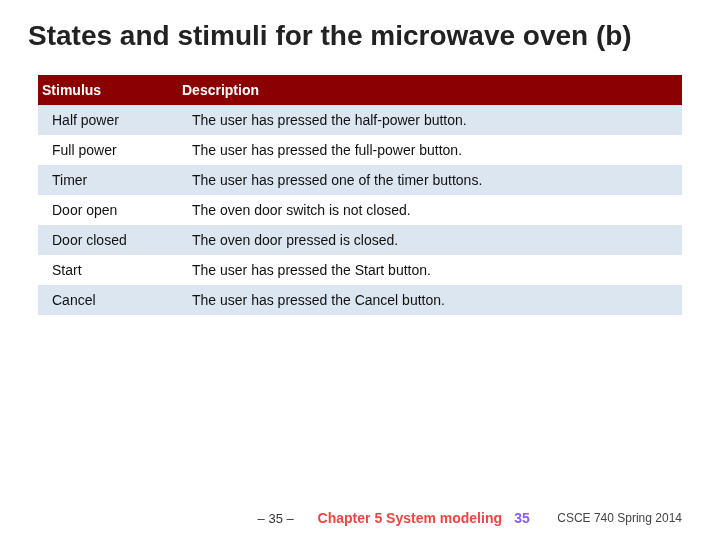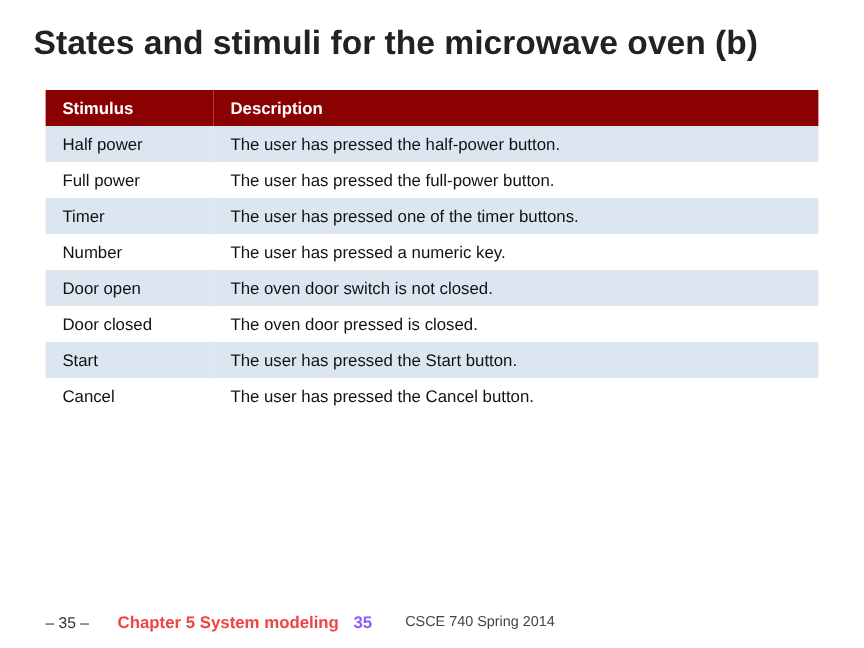--- a/index.html
+++ b/index.html
@@ -37,21 +37,21 @@
       border-collapse: collapse;
       font-size: 14px;
     }
 
     thead tr {
       background-color: #8b0000;
       color: #ffffff;
     }
 
     thead th {
-      padding: 7px 14px;
+      padding: 7px 4px;
       text-align: left;
       font-weight: bold;
     }
 
     tbody tr:nth-child(odd) {
       background-color: #dce6f0;
     }
 
     tbody tr:nth-child(even) {
       background-color: #ffffff;
@@ -63,21 +63,21 @@
     }
 
     tbody td:first-child {
       width: 140px;
       font-weight: normal;
     }
 
     .footer {
       display: flex;
       align-items: center;
-      justify-content: flex-start;
+      justify-content: flex-end;
       padding: 8px 10px 4px 10px;
       font-size: 13px;
       color: #333333;
     }
 
     .footer-left {
       min-width: 60px;
     }
 
     .footer-center {
@@ -123,24 +123,20 @@
           </tr>
           <tr>
             <td>Full power</td>
             <td>The user has pressed the full-power button.</td>
           </tr>
           <tr>
             <td>Timer</td>
             <td>The user has pressed one of the timer buttons.</td>
           </tr>
           <tr>
-            <td>Number</td>
-            <td>The user has pressed a numeric key.</td>
-          </tr>
-          <tr>
             <td>Door open</td>
             <td>The oven door switch is not closed.</td>
           </tr>
           <tr>
             <td>Door closed</td>
             <td>The oven door pressed is closed.</td>
           </tr>
           <tr>
             <td>Start</td>
             <td>The user has pressed the Start button.</td>

